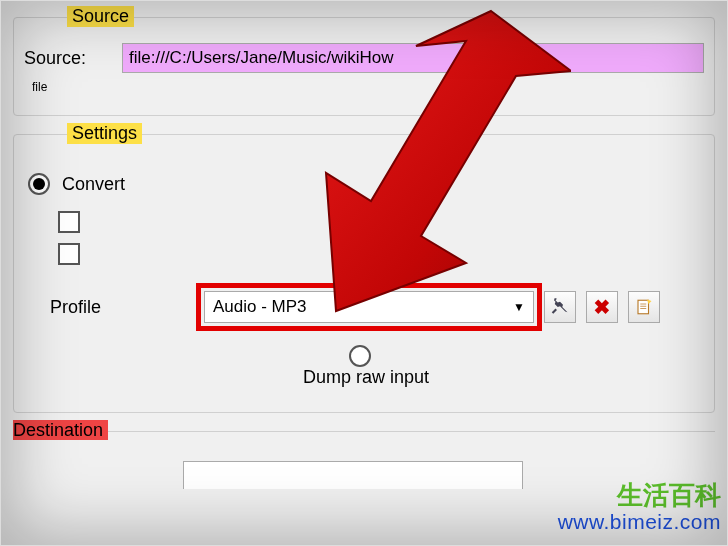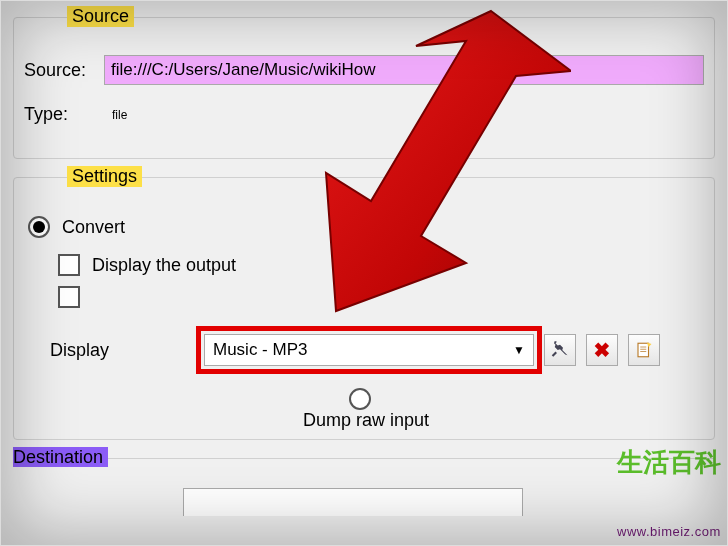--- a/index.html
+++ b/index.html
@@ -36,21 +36,22 @@
       top: -12px;
       left: 8px;
       background: #fde047;
       padding: 0 5px;
       font-size: 18px;
       margin-left: 45px;
     }
     .row {
       display: flex;
       align-items: center;
-      margin: 19px 0;
+      margin: 7px 0;
+      gap: 18px;
     }
     .label {
       width: 80px;
       font-size: 18px;
     }
     .label-wide {
       width: 180px;
       font-size: 18px;
       padding-left: 26px;
     }
@@ -161,21 +162,21 @@
       font-weight: bold;
       font-size: 20px;
     }
     .destination-group {
       border-top: 1px solid #d0d0d0;
       margin-top: 12px;
       padding-top: 0;
       position: relative;
     }
     .destination-title {
-      background: #8b5cf6;
+      background: #ef4444;
       padding: 0 5px 0 0;
       font-size: 18px;
       position: relative;
       top: -12px;
     }
     .dest-input-row {
       margin: 8px 0 0 170px;
     }
     .dest-input {
       width: 340px;
@@ -189,34 +190,34 @@
       top: 0px;
       left: 290px;
       width: 280px;
       height: 330px;
       pointer-events: none;
       z-index: 10;
     }
     .watermark {
       position: absolute;
       right: 6px;
-      bottom: 6px;
+      bottom: 12px;
+      text-align: right;
       line-height: 1.1;
       z-index: 20;
     }
     .wm-cn {
       font-size: 26px;
       font-weight: bold;
       color: #5bbd2b;
     }
     .wm-url {
-      font-size: 13px;
-      color: #701a75;
+      font-size: 21px;
+      color: #1d4ed8;
       letter-spacing: 0.5px;
-      margin-top: 48px;
     }
     .vignette {
       position: absolute;
       inset: 0;
       pointer-events: none;
       box-shadow: inset 0 0 60px 15px rgba(0,0,0,0.25);
       z-index: 30;
     }
   </style>
 </head>
@@ -224,47 +225,45 @@
 
 <div class="panel">
 
   <div class="group-box">
     <div class="group-title">Source</div>
     <div class="row">
       <div class="label">Source:</div>
       <input type="text" value="file:///C:/Users/Jane/Music/wikiHow" style="">
     </div>
     <div class="row">
-      <div class="label">Type:</div>
       <div class="type-value">file</div>
     </div>
   </div>
 
-  <div class="group-box" style="padding-bottom:2px;">
+  <div class="group-box" style="padding-bottom:18px;">
     <div class="group-title">Settings</div>
 
     <div class="radio-row">
       <span class="radio checked"></span>
       <span class="radio-label">Convert</span>
     </div>
 
     <div class="checkbox-row">
       <span class="checkbox"></span>
-      <span class="check-label">Display the output</span>
     </div>
 
     <div class="checkbox-row">
       <span class="checkbox"></span>
     </div>
 
     <div class="profile-row">
-      <div class="label-wide">Display</div>
+      <div class="label-wide">Profile</div>
       <div class="dropdown-wrap">
         <div class="dropdown">
-          <span>Music - MP3</span>
+          <span>Audio - MP3</span>
           <span class="dropdown-arrow">▼</span>
         </div>
         <div class="highlight-box"></div>
       </div>
       <div class="icon-btn">
         <svg width="18" height="18" viewBox="0 0 24 24">
           <path fill="#445" d="M22 19l-7-7 1-3-4-4-3 1-3-3 2-2-3-1-1 3 2 2-1 3 4 4 3-1 7 7zM3 21l5-5-2-2-5 5z"></path>
         </svg>
       </div>
       <div class="icon-btn delete">

